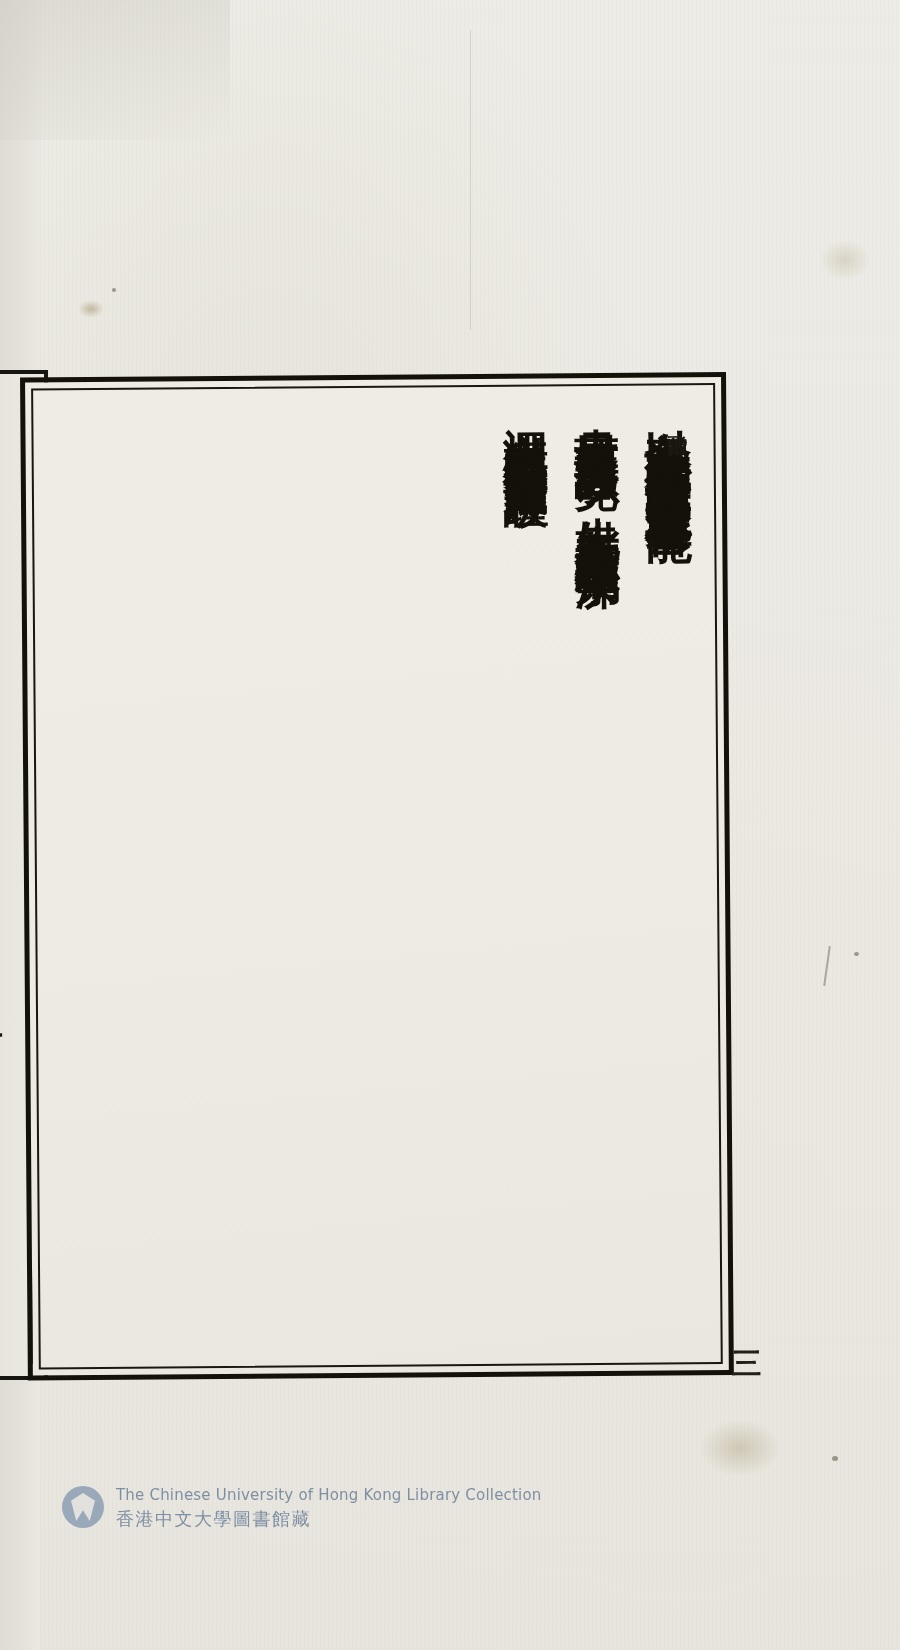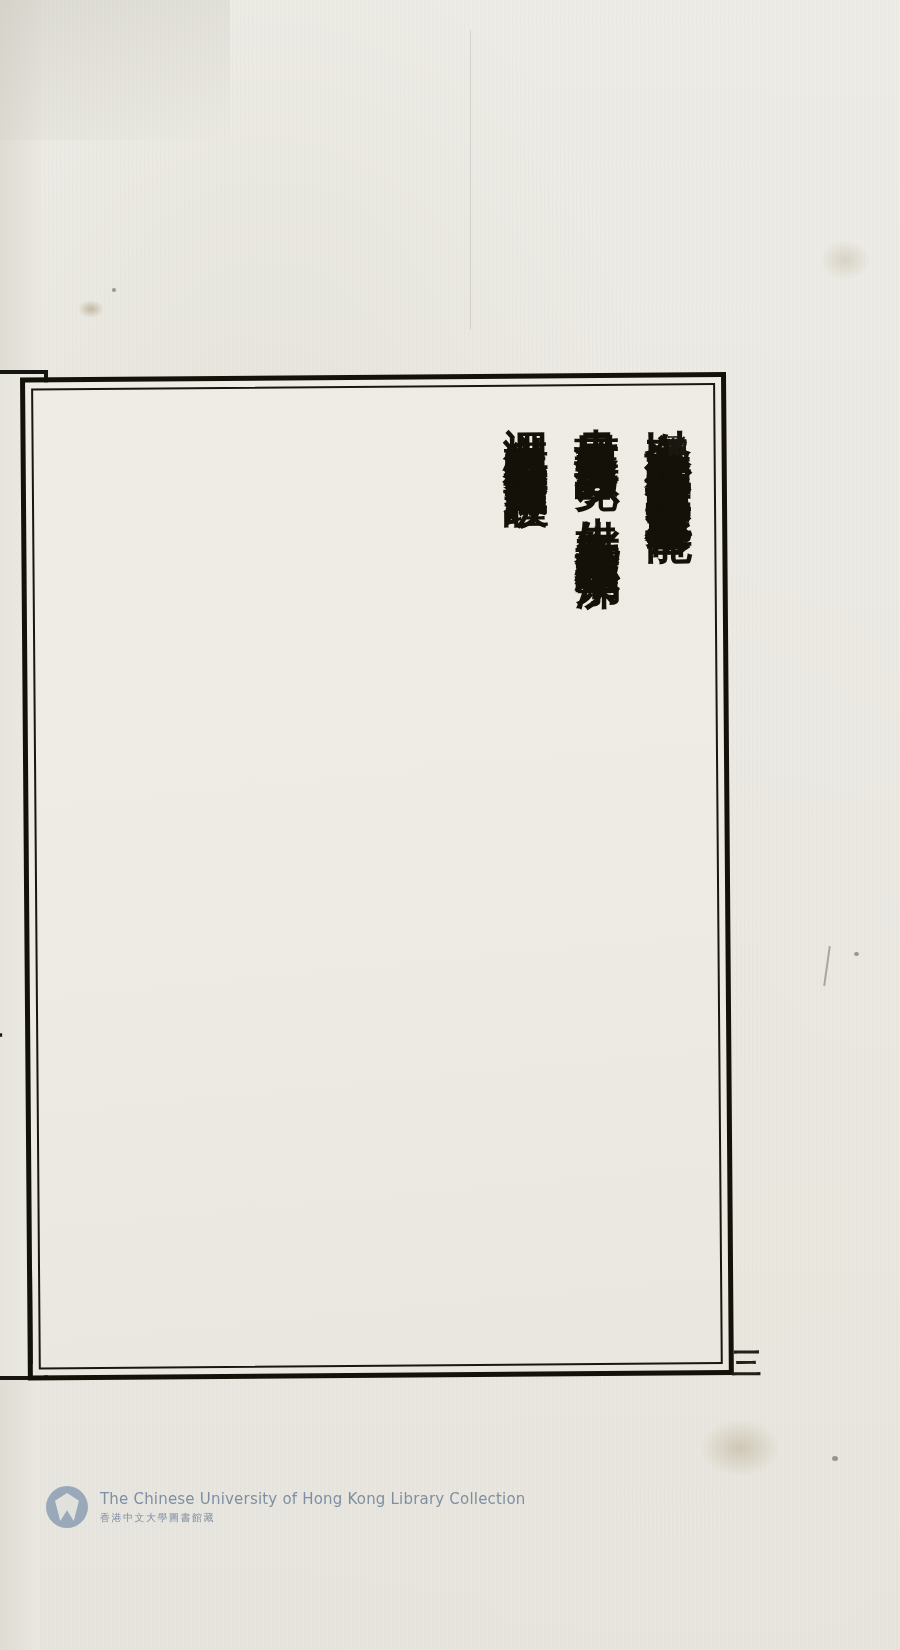--- a/index.html
+++ b/index.html
@@ -194,24 +194,24 @@
   .hair {
     position: absolute;
     background: #6e6655;
     opacity: 0.5;
     pointer-events: none;
   }
 
   
   #watermark {
     position: absolute;
-    left: 46px;
+    left: 62px;
     top: 1486px;
     display: flex;
-    align-items: center;
+    align-items: flex-start;
     gap: 12px;
     opacity: 0.85;
   }
   #wm-logo {
     width: 42px;
     height: 42px;
     border-radius: 50%;
     background: #8d9fb4;
     position: relative;
     flex: none;
@@ -233,21 +233,21 @@
     gap: 3px;
   }
   #wm-en {
     font-family: "DejaVu Sans", sans-serif;
     font-size: 15px;
     color: #6d8099;
     letter-spacing: 0.2px;
   }
   #wm-zh {
     font-family: "DejaVu Sans", sans-serif;
-    font-size: 10px;
+    font-size: 18px;
     color: #6d8099;
     letter-spacing: 1.5px;
   }
 </style>
 </head>
 <body>
 
 <div id="scan">
 
   <div id="grain"></div>

